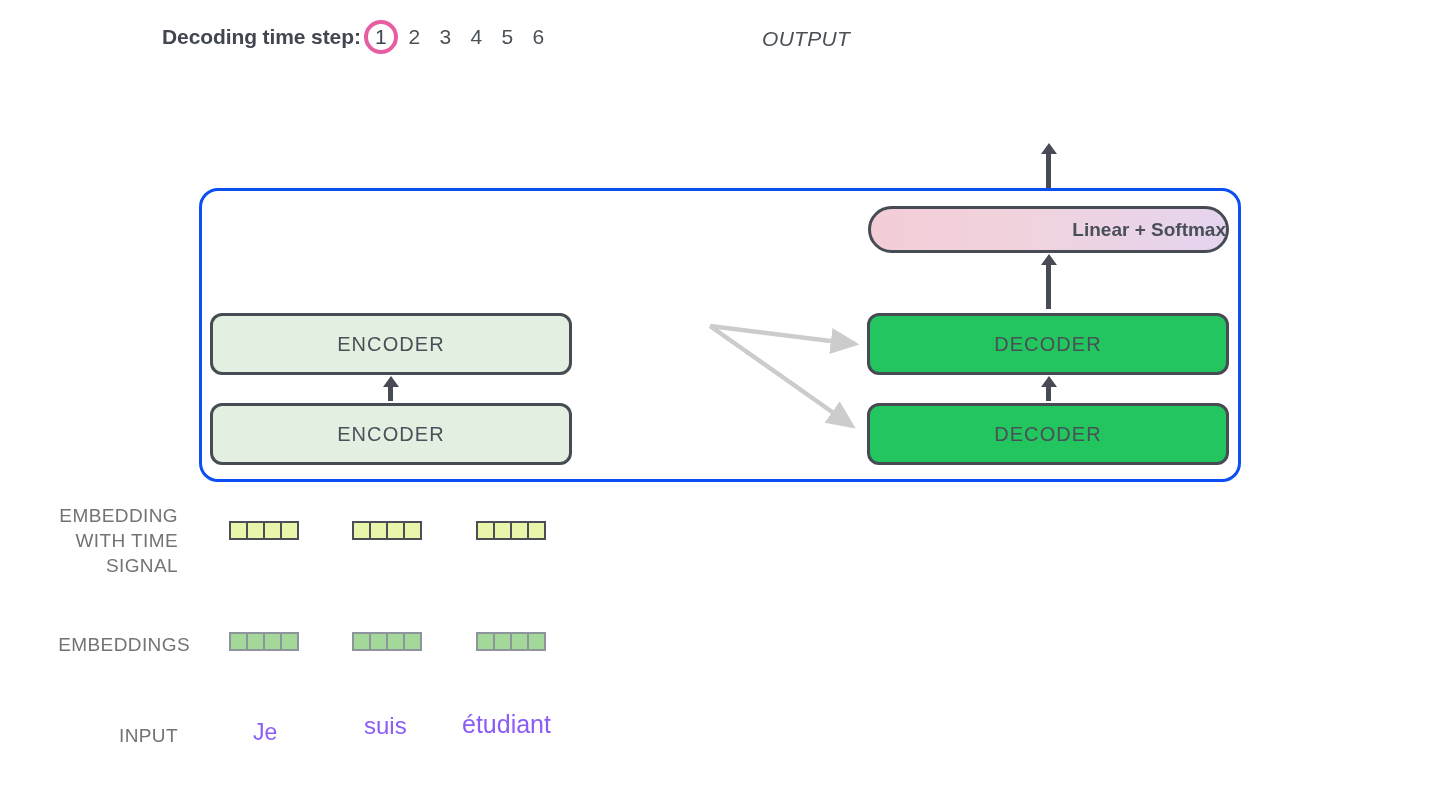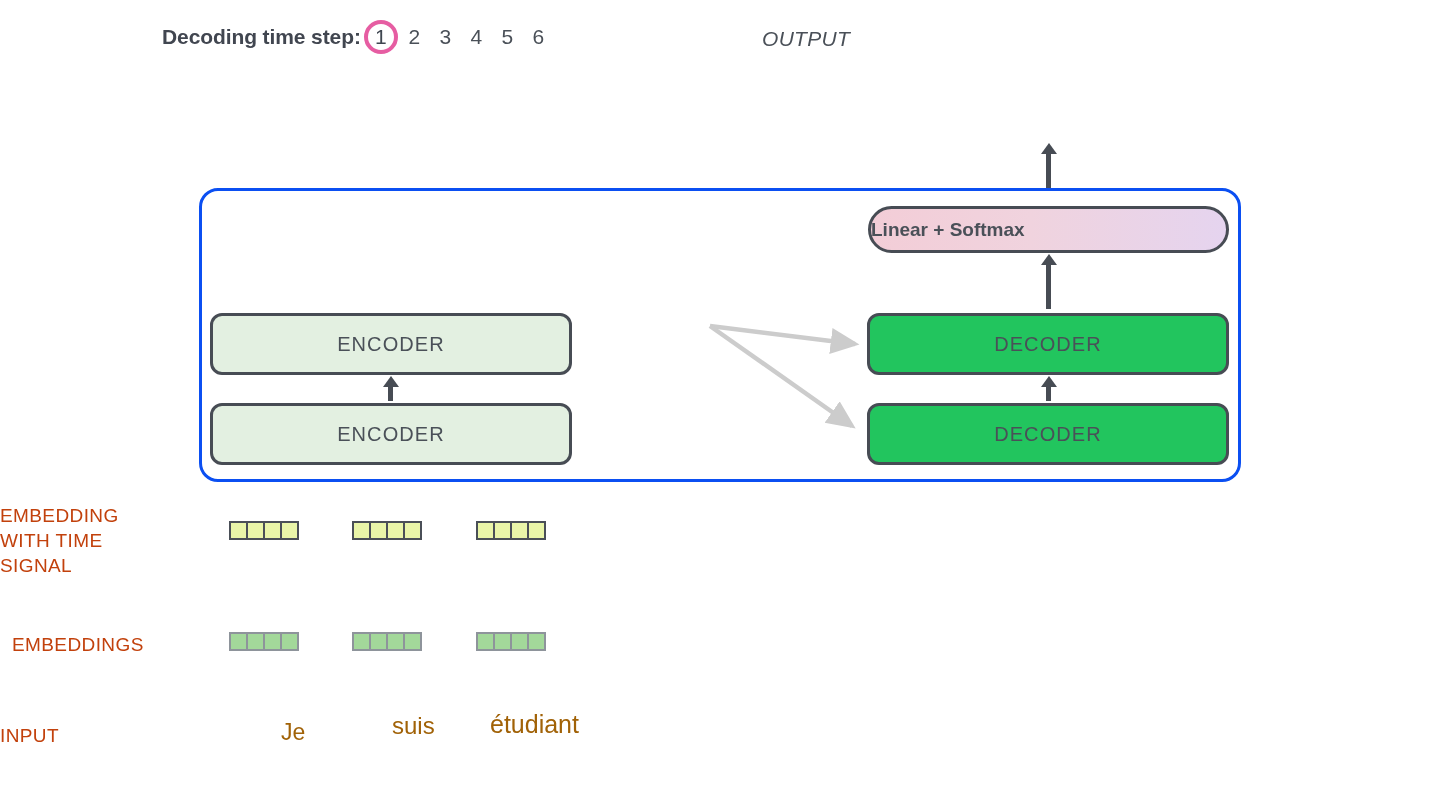--- a/index.html
+++ b/index.html
@@ -118,21 +118,21 @@
     left: 868px;
     top: 206px;
     width: 361px;
     height: 47px;
     box-sizing: border-box;
     border: 3px solid #474c54;
     border-radius: 24px;
     background: linear-gradient(to right, #f3cdd7 0%, #f0d3de 45%, #e5d4ef 100%);
     display: flex;
     align-items: center;
-    justify-content: flex-start;
+    justify-content: flex-end;
     font-size: 19px;
     font-weight: bold;
     color: #4a5058;
   }
 
   
   .v-arrow {
     position: absolute;
     width: 5px;
     background: #474c54;
@@ -158,22 +158,23 @@
     left: 700px;
     top: 310px;
     width: 175px;
     height: 130px;
   }
 
   
   .row-label {
     position: absolute;
     font-size: 19px;
-    color: #c2410c;
+    color: #737373;
     letter-spacing: 0.4px;
+    text-align: right;
     line-height: 25px;
   }
   #label-embedding-time {
     left: 0px;
     top: 503px;
     width: 178px;
   }
   #label-embeddings {
     left: 0px;
     top: 632px;
@@ -212,23 +213,22 @@
   #vec-y-0 { left: 229px; top: 521px; }
   #vec-y-1 { left: 352px; top: 521px; }
   #vec-y-2 { left: 476px; top: 521px; }
   #vec-g-0 { left: 229px; top: 632px; }
   #vec-g-1 { left: 352px; top: 632px; }
   #vec-g-2 { left: 476px; top: 632px; }
 
   
   .word {
     position: absolute;
-    color: #a16207;
+    color: #8b5cf6;
     white-space: nowrap;
-    margin-left: 28px;
   }
   #word-0 { left: 253px; top: 719px; font-size: 23px; }
   #word-1 { left: 364px; top: 712px; font-size: 24px; }
   #word-2 { left: 462px; top: 710px; font-size: 25px; }
 </style>
 </head>
 <body>
 
 <div id="timestep-bar">
   <span id="timestep-label">Decoding time step:</span>

